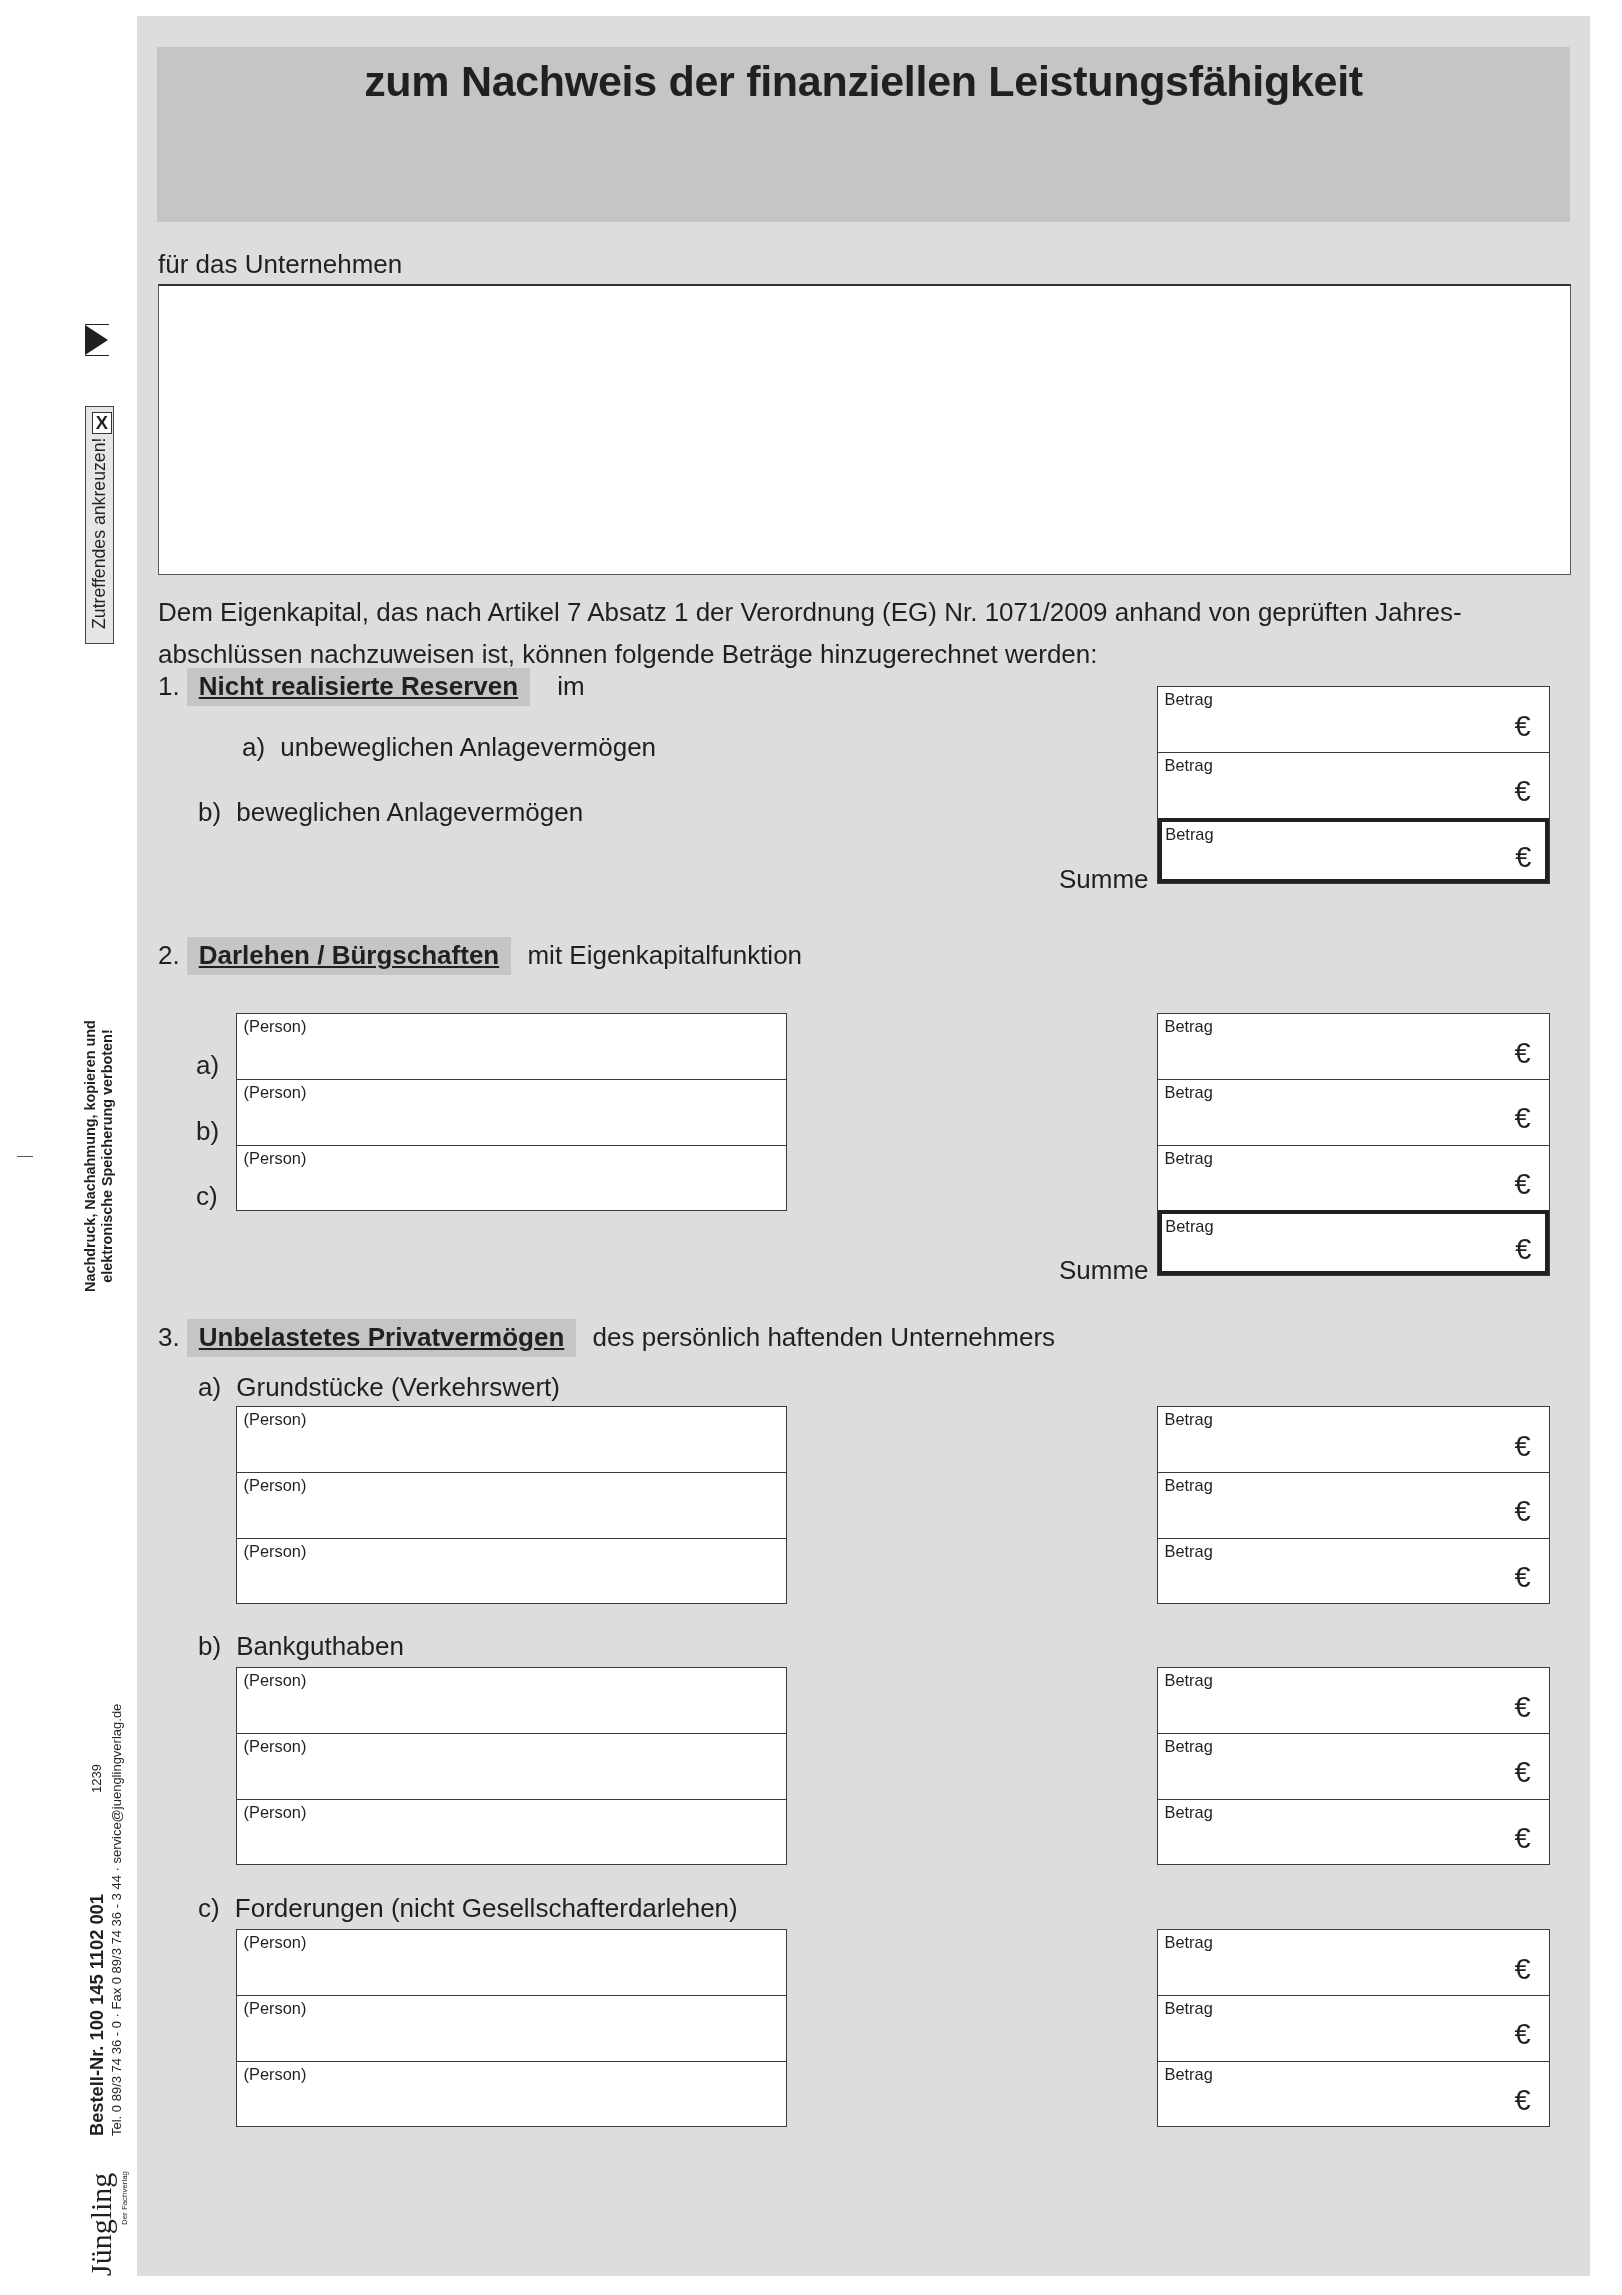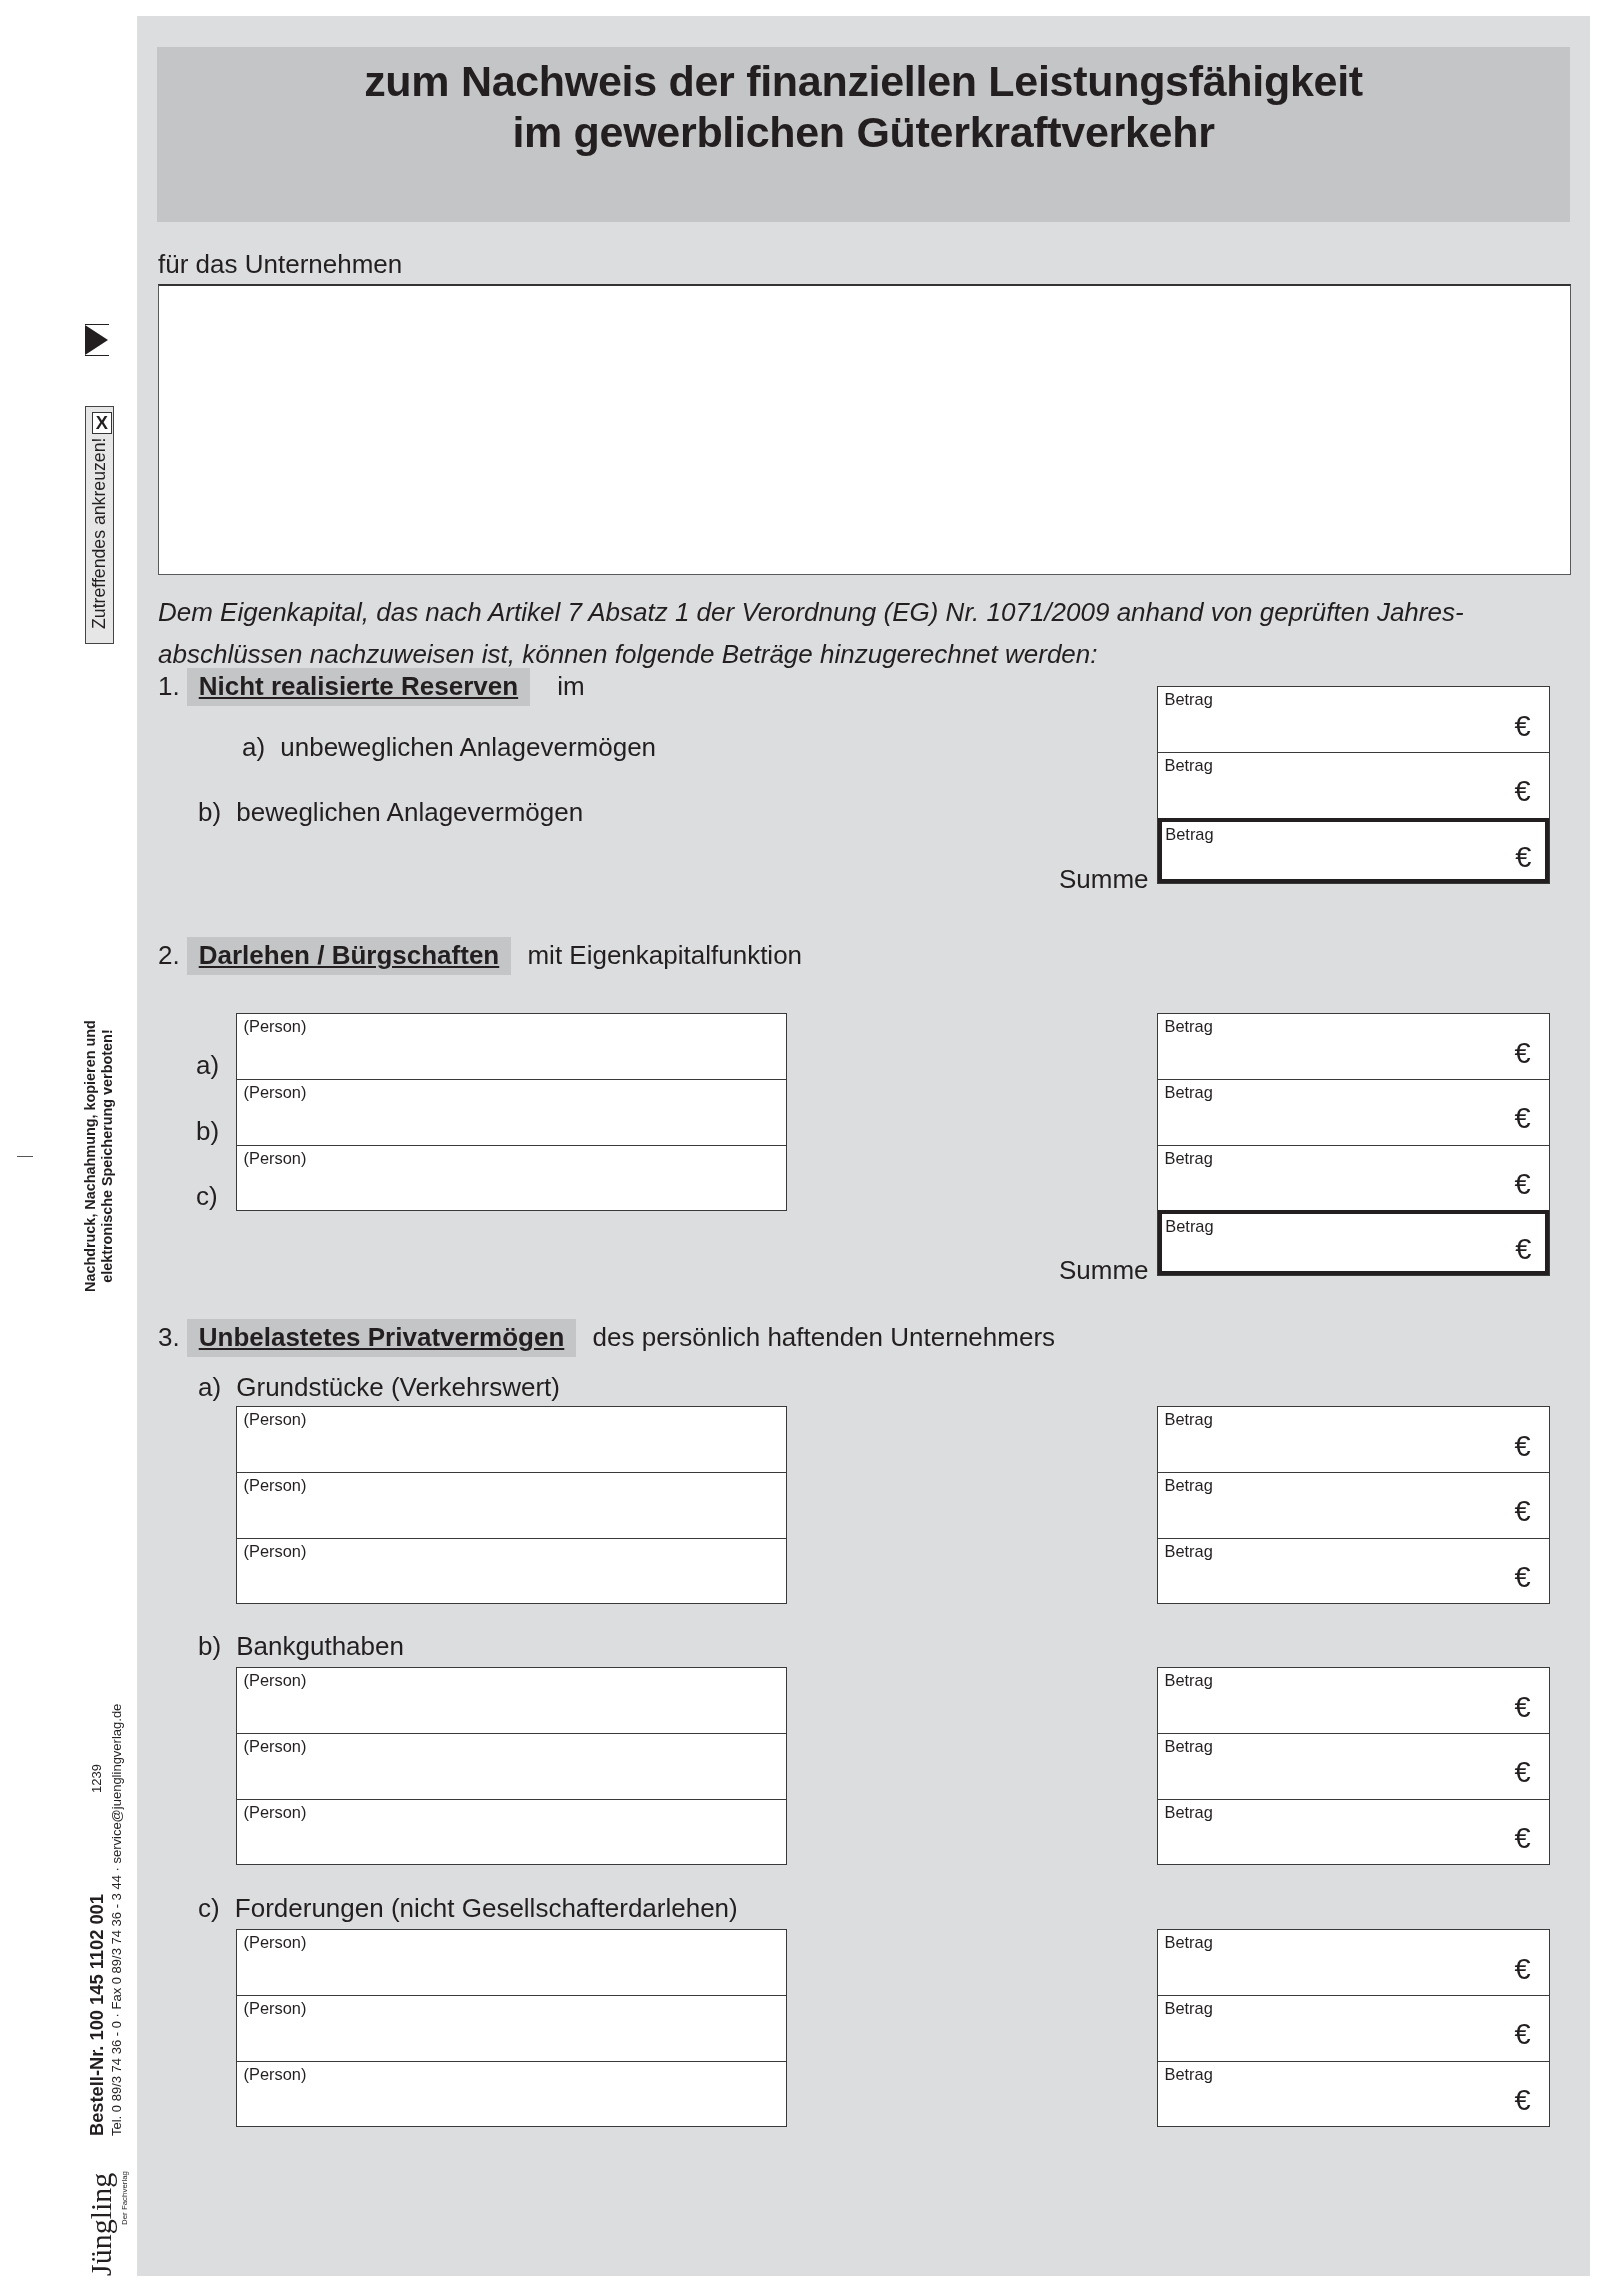--- a/index.html
+++ b/index.html
@@ -15,21 +15,21 @@
     position:absolute; left:157px; top:47px; width:1413px; height:175px;
     background:#c4c5c7; text-align:center;
     font-weight:bold; font-size:43px; line-height:51px; padding-top:9.2px; box-sizing:border-box;
   }
   .title-band div { letter-spacing:-0.3px; }
   .t { position:absolute; font-size:26px; white-space:nowrap; }
   .company-box {
     position:absolute; left:158px; top:284px; width:1411px; height:288px;
     background:#fff; border:1.3px solid #5a5a5a; border-top:2px solid #333;
   }
-  .intro { position:absolute; left:158px; top:591px; width:1413px; font-size:26px; line-height:42px;font-style:italic; }
+  .intro { position:absolute; left:158px; top:591px; width:1413px; font-size:26px; line-height:42px; }
   .hl {
     background:#c4c5c7; font-weight:bold; padding:2.6px 11.8px 5.2px 11.8px;text-decoration:underline;
   }
   .box {
     position:absolute; background:#fff; border:1.3px solid #3a3a3a; box-sizing:border-box;
   }
   .cell { position:absolute; left:0; right:0; box-sizing:border-box; }
   .cell + .cell { border-top:1.3px solid #3a3a3a; }
   .cell-label { position:absolute; left:6.5px; top:2.6px; font-size:16.4px; }
   .euro { position:absolute; right:18.3px; bottom:9.2px; font-size:29px; }
@@ -77,21 +77,20 @@
 </div>
 
 <div class="side" style="left:84px; top:2276px; font-family:'Liberation Serif', serif; font-size:30px;">Jüngling</div>
 <div class="side" style="left:120px; top:2225px; font-size:7.9px;">Der Fachverlag</div>
 <div class="side" style="left:86px; top:2136px; font-size:18.3px; font-weight:bold;">Bestell-Nr. 100 145 1102 001</div>
 <div class="side" style="left:109px; top:2136px; font-size:13px;">Tel. 0 89/3 74 36 - 0 · Fax 0 89/3 74 36 - 3 44 · service@juenglingverlag.de</div>
 <div class="side" style="left:89px; top:1793px; font-size:13px;">1239</div>
 
 <div class="title-band">
   <div>zum Nachweis der finanziellen Leistungsfähigkeit</div>
-  <div>im gewerblichen Güterkraftverkehr</div>
 </div>
 
 <div class="t" style="left:158px; top:249px;">für das Unternehmen</div>
 <div class="company-box"></div>
 
 <div class="intro">Dem Eigenkapital, das nach Artikel 7 Absatz 1 der Verordnung (EG) Nr. 1071/2009 anhand von geprüften Jahres-abschlüssen nachzuweisen ist, können folgende Beträge hinzugerechnet werden:</div>
 
 <div class="t" style="left:158px; top:671px;">
   <span>1.</span>
   <span class="hl">Nicht realisierte Reserven</span>

